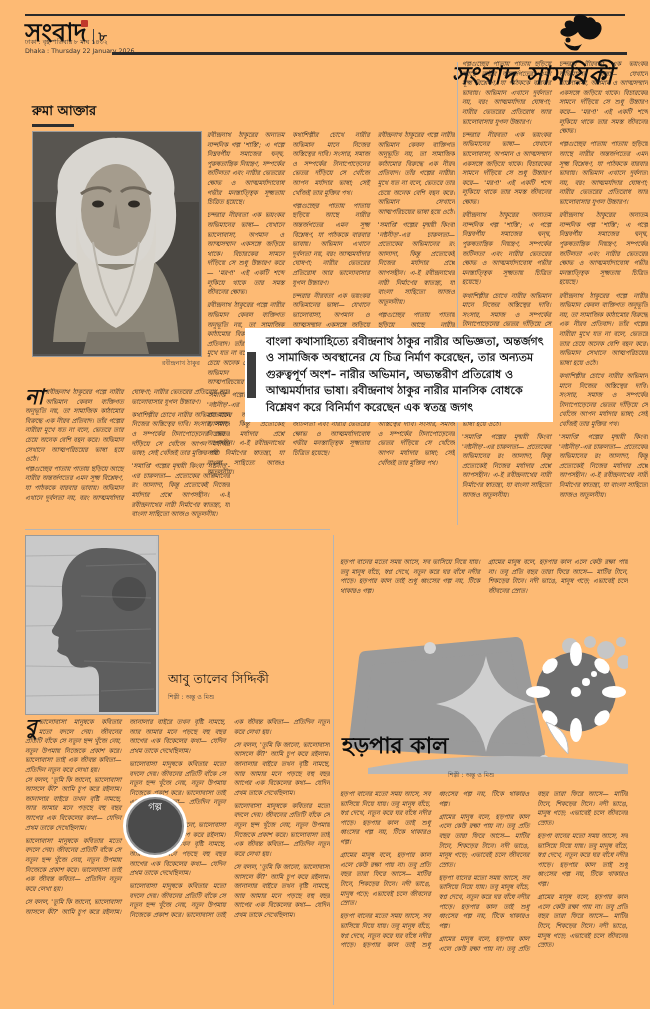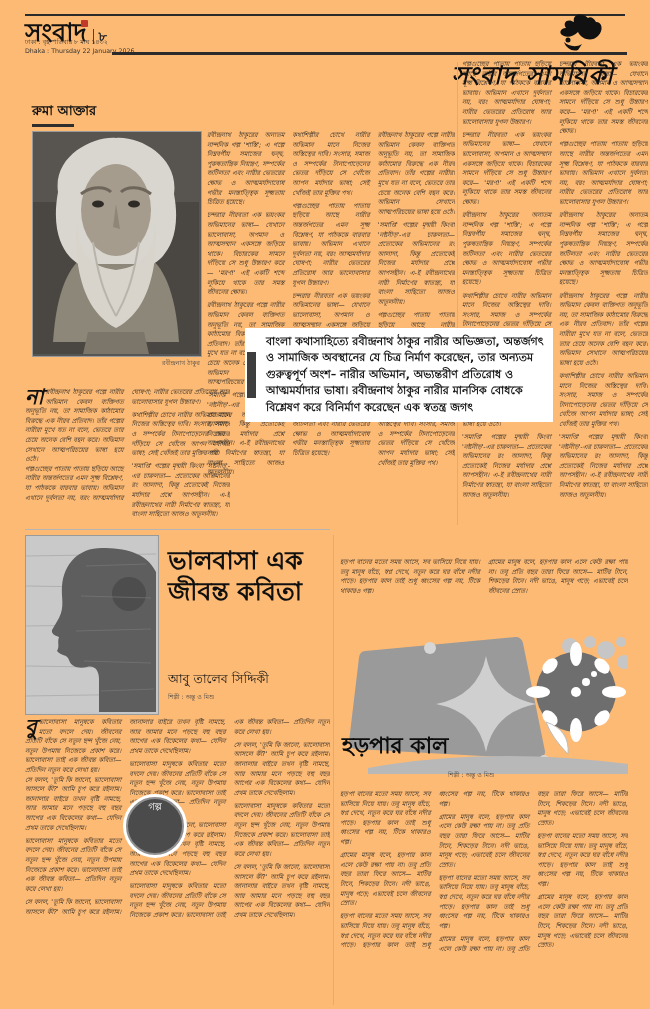--- a/index.html
+++ b/index.html
@@ -151,21 +151,20 @@
       <circle cx="103" cy="58" r="17" fill="#4d4d4d"></circle>
       <g stroke="#7a7a7a" stroke-width="0.8" opacity="0.8">
         <line x1="60" y1="30" x2="120" y2="28"></line>
           <line x1="55" y1="60" x2="125" y2="62"></line>
         <line x1="50" y1="95" x2="125" y2="93"></line>
           <line x1="58" y1="125" x2="125" y2="127"></line>
         <line x1="75" y1="155" x2="128" y2="153"></line>
       </g>
     </svg>
   </div>
-  <div class="abs story-title" style="left:168px;top:545px;width:160px;">ভালবাসা এক জীবন্ত কবিতা</div>
   <div class="abs story-byline" style="left:168px;top:660px;">আবু তালেব সিদ্দিকী</div>
   <div class="abs caption" style="left:168px;top:692px;width:160px;text-align:left;">শিল্পী : অন্তু ও মিশু</div>
 
   <div class="abs bodyblock cols3" style="left:25px;top:718px;width:305px;height:287px;">
     <span class="dropcap">বু</span>
     <p style="display:inline;">ভালোবাসা মানুষকে কবিতার মতো বদলে দেয়। জীবনের প্রতিটি বাঁকে সে নতুন ছন্দ খুঁজে নেয়, নতুন উপমায় নিজেকে প্রকাশ করে। ভালোবাসা তাই এক জীবন্ত কবিতা— প্রতিদিন নতুন করে লেখা হয়।</p>
     <p>সে বলল, 'তুমি কি জানো, ভালোবাসা আসলে কী?' আমি চুপ করে রইলাম। জানালার বাইরে তখন বৃষ্টি নামছে, আর আমার মনে পড়ছে বহু বছর আগের এক বিকেলের কথা— যেদিন প্রথম তাকে দেখেছিলাম।</p>
     <p>ভালোবাসা মানুষকে কবিতার মতো বদলে দেয়। জীবনের প্রতিটি বাঁকে সে নতুন ছন্দ খুঁজে নেয়, নতুন উপমায় নিজেকে প্রকাশ করে। ভালোবাসা তাই এক জীবন্ত কবিতা— প্রতিদিন নতুন করে লেখা হয়।</p>
     <p>সে বলল, 'তুমি কি জানো, ভালোবাসা আসলে কী?' আমি চুপ করে রইলাম। জানালার বাইরে তখন বৃষ্টি নামছে, আর আমার মনে পড়ছে বহু বছর আগের এক বিকেলের কথা— যেদিন প্রথম তাকে দেখেছিলাম।</p>
     <p>ভালোবাসা মানুষকে কবিতার মতো বদলে দেয়। জীবনের প্রতিটি বাঁকে সে নতুন ছন্দ খুঁজে নেয়, নতুন উপমায় নিজেকে প্রকাশ করে। ভালোবাসা তাই এক জীবন্ত কবিতা— প্রতিদিন নতুন করে লেখা হয়।</p>

